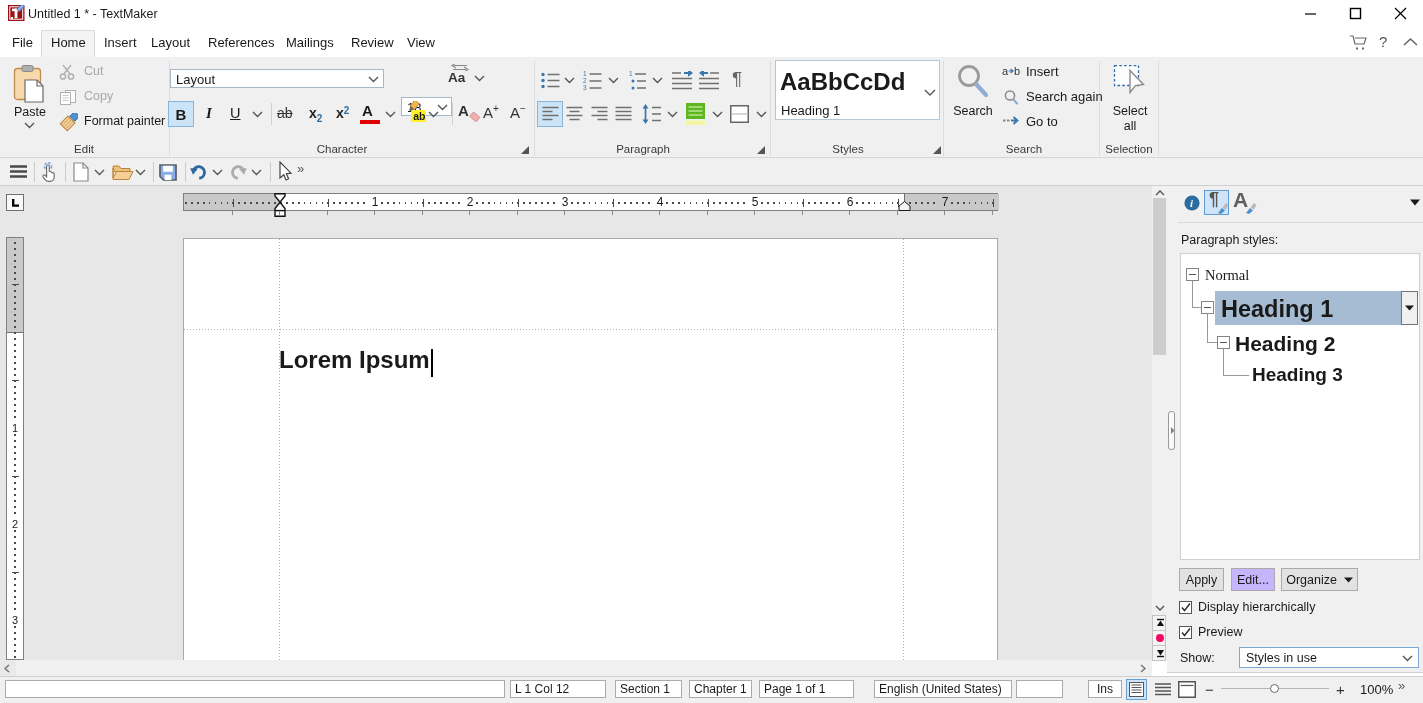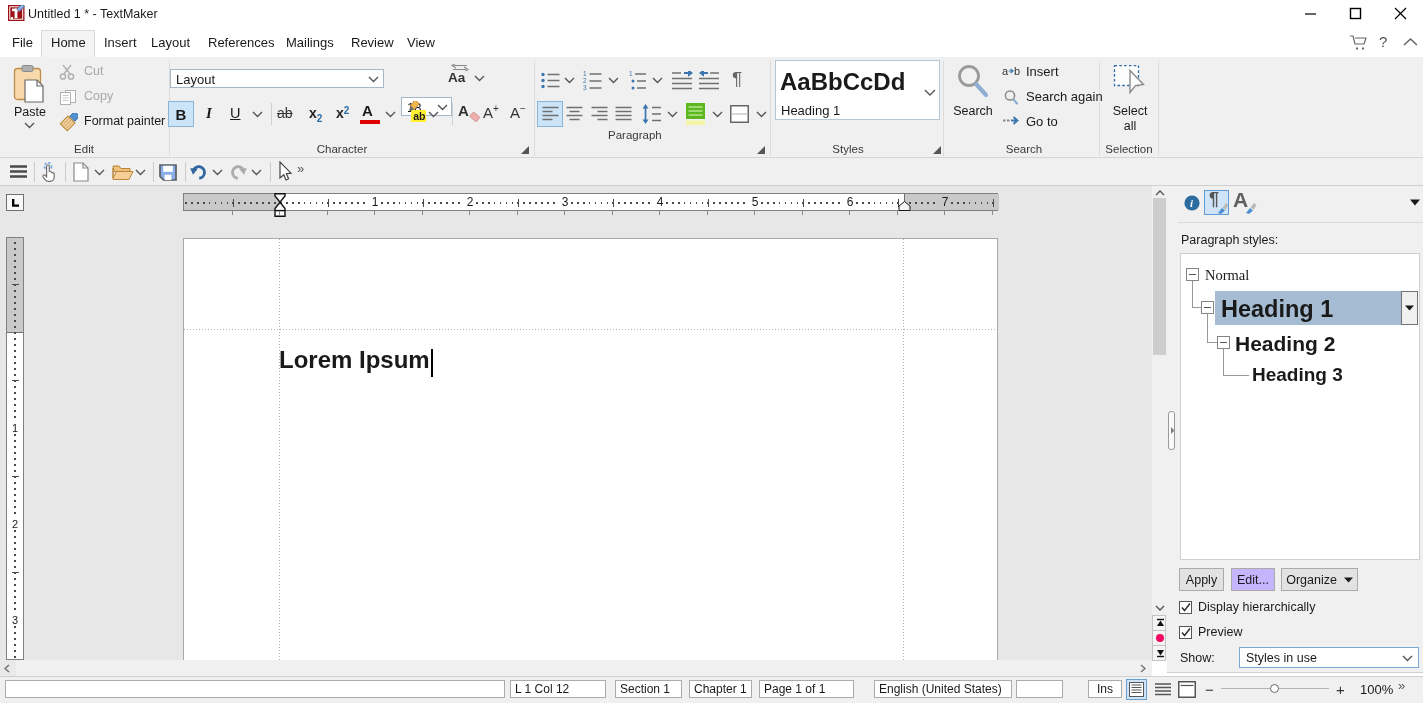--- a/index.html
+++ b/index.html
@@ -66,21 +66,21 @@
 
     <div class="abs" style="left:169px;top:4px;width:1px;height:95px;background:#dcdcdc;"></div>
     <div class="abs" style="left:534px;top:4px;width:1px;height:95px;background:#dcdcdc;"></div>
     <div class="abs" style="left:770px;top:4px;width:1px;height:95px;background:#dcdcdc;"></div>
     <div class="abs" style="left:943px;top:4px;width:1px;height:95px;background:#dcdcdc;"></div>
     <div class="abs" style="left:1099px;top:4px;width:1px;height:95px;background:#dcdcdc;"></div>
     <div class="abs" style="left:1158px;top:4px;width:1px;height:95px;background:#dcdcdc;"></div>
 
     <div class="abs" style="left:49px;top:86px;width:70px;text-align:center;font-size:11.5px;color:#3a3a3a;">Edit</div>
     <div class="abs" style="left:307px;top:86px;width:70px;text-align:center;font-size:11.5px;color:#3a3a3a;">Character</div>
-    <div class="abs" style="left:608px;top:72px;width:70px;font-size:11.5px;color:#3a3a3a;">Paragraph</div>
+    <div class="abs" style="left:608px;top:86px;width:70px;text-align:center;font-size:11.5px;color:#3a3a3a;">Paragraph</div>
     <div class="abs" style="left:813px;top:86px;width:70px;text-align:center;font-size:11.5px;color:#3a3a3a;">Styles</div>
     <div class="abs" style="left:989px;top:86px;width:70px;text-align:center;font-size:11.5px;color:#3a3a3a;">Search</div>
     <div class="abs" style="left:1094px;top:86px;width:70px;text-align:center;font-size:11.5px;color:#3a3a3a;">Selection</div>
 
     <svg class="abs" style="left:521px;top:89px;" width="9" height="9">
         <path d="M8 0 L8 8 L0 8 Z" fill="#555"></path>
       </svg>
     <svg class="abs" style="left:757px;top:89px;" width="9" height="9">
         <path d="M8 0 L8 8 L0 8 Z" fill="#555"></path>
       </svg>

